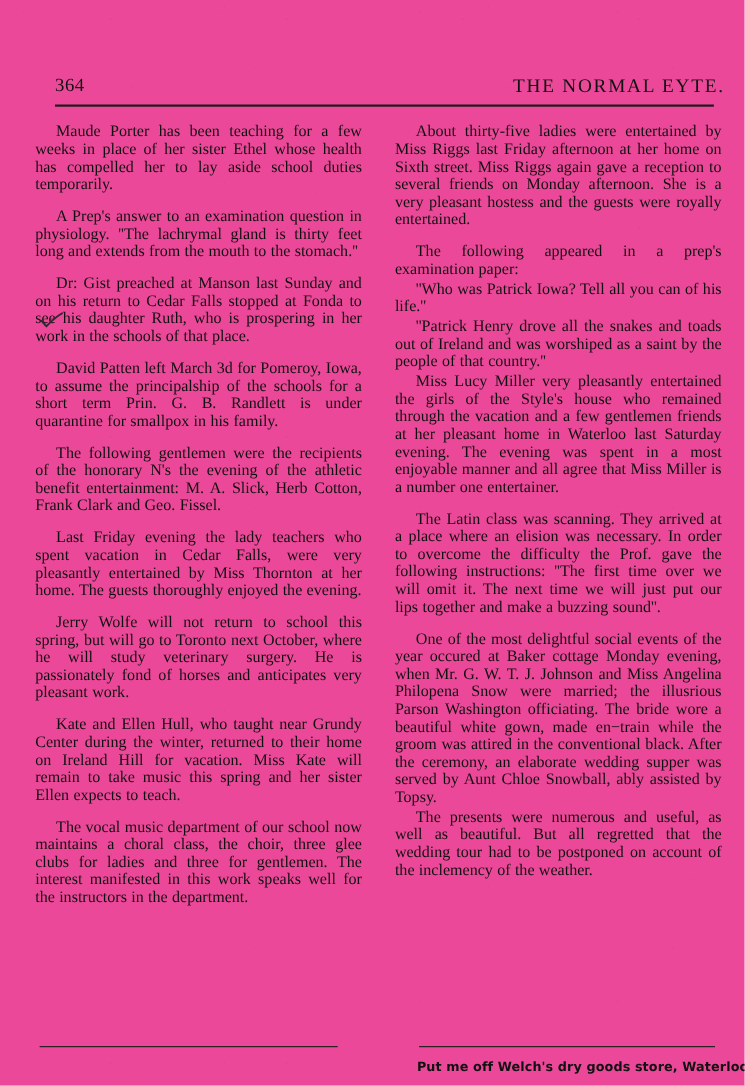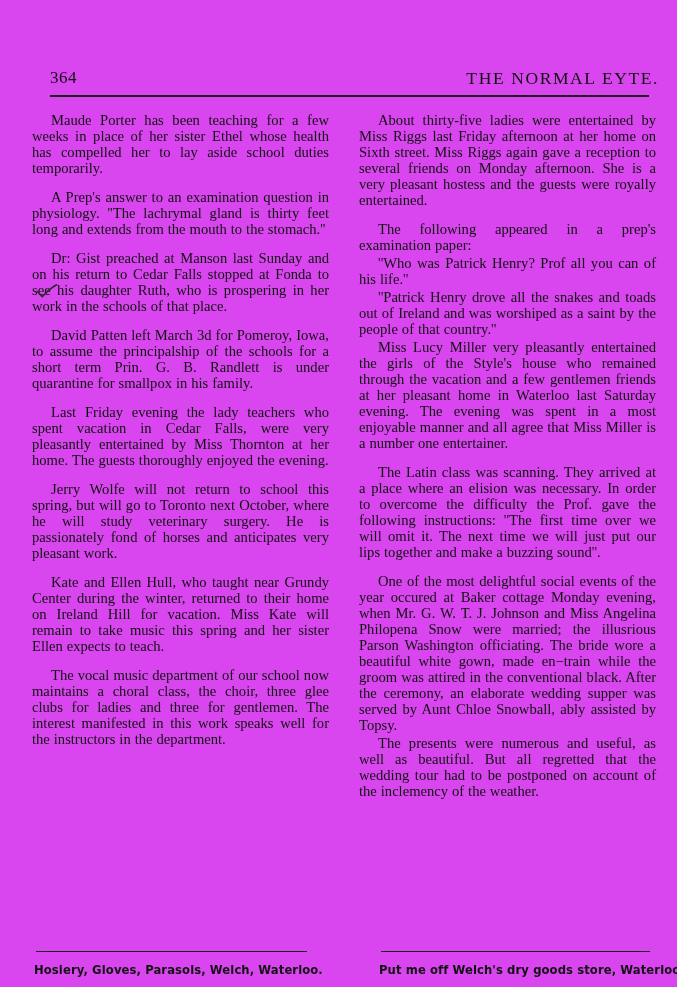--- a/index.html
+++ b/index.html
@@ -6,21 +6,21 @@
   html, body {
     margin: 0;
     padding: 0;
     background: #ffffff;
   }
   .page {
     position: relative;
     width: 677px;
     height: 987px;
     margin: 0 auto;
-    background: #d946ef;
+    background: #ec4899;
     overflow: hidden;
     font-family: "Liberation Serif", "DejaVu Serif", serif;
     color: #111111;
   }
   
   .scan-noise {
     position: absolute;
     inset: 0;
     pointer-events: none;
     opacity: 0.5;
@@ -162,48 +162,48 @@
       <div class="head-rule"></div>
     </div>
 
     <div class="columns">
 
       <div class="col left">
         <p class="para">Maude Porter has been teaching for a few weeks in place of her sister Ethel whose health has compelled her to lay aside school duties temporarily.</p>
         <p class="para">A Prep's answer to an examination question in physiology. ''The lachrymal gland is thirty feet long and extends from the mouth to the stomach.''</p>
         <p class="para">Dr: Gist preached at Manson last Sunday and on his return to Cedar Falls stopped at Fonda to see his daughter Ruth, who is prospering in her work in the schools of that place.</p>
         <p class="para">David Patten left March 3d for Pomeroy, Iowa, to assume the principalship of the schools for a short term   Prin. G. B. Randlett is under quarantine for smallpox in his family.</p>
+        <p class="para">The following gentlemen were the recipients of the honorary N's the evening of the athletic benefit entertainment: M. A. Slick, Herb Cotton, Frank Clark and Geo. Fissel.</p>
         <p class="para">Last Friday evening the lady teachers who spent vacation in Cedar Falls, were very pleasantly entertained by Miss Thornton at her home.   The guests thoroughly enjoyed the evening.</p>
         <p class="para">Jerry Wolfe will not return to school this spring, but will go to Toronto next October, where he will study veterinary surgery.   He is passionately fond of horses and anticipates very pleasant work.</p>
         <p class="para">Kate and Ellen Hull, who taught near Grundy Center during the winter, returned to their home on Ireland Hill for vacation.  Miss Kate will remain to take music this spring and her sister Ellen expects to teach.</p>
         <p class="para">The vocal music department of our school now maintains a choral class, the choir, three glee clubs for ladies and three for gentlemen. The interest manifested in this work speaks well for the instructors in the department.</p>
       </div>
 
       <div class="col right">
         <p class="para">About thirty-five ladies were entertained by Miss Riggs last Friday afternoon at her home on Sixth street.   Miss Riggs again gave a reception to several friends on Monday afternoon.   She is a very pleasant hostess and the guests were royally entertained.</p>
         <p class="para gap tight">The following appeared in a prep's examination paper:</p>
-        <p class="para quote">''Who was Patrick Henry?  Prof all you can of his life.''</p>
+        <p class="para quote">''Who was Patrick Iowa?  Tell all you can of his life.''</p>
         <p class="para quote">''Patrick Henry drove all the snakes and toads out of Ireland and was worshiped as a saint by the people of that country.''</p>
         <p class="para gap">Miss Lucy Miller very pleasantly entertained the girls of the Style's house who remained through the vacation and a few gentlemen friends at her pleasant home in Waterloo last Saturday evening.   The evening was spent in a most enjoyable manner and all agree that Miss Miller is a number one entertainer.</p>
         <p class="para gap">The Latin class was scanning.  They arrived at a place where an elision was necessary. In order to overcome the difficulty the Prof. gave the following instructions:   ''The first time over we will omit it.   The next time we will just put our lips together and make a buzzing sound''.</p>
         <p class="para gap tight">One of the most delightful social events of the year occured at Baker cottage Monday evening, when Mr. G. W. T. J. Johnson and Miss Angelina Philopena Snow were married; the illusrious Parson Washington officiating. The bride wore a beautiful white gown, made en−train while the groom was attired in the conventional black.  After the ceremony, an elaborate wedding supper was served by Aunt Chloe Snowball, ably assisted by Topsy.</p>
         <p class="para">The presents were numerous and useful, as well as beautiful.   But all regretted that the wedding tour had to be postponed on account of the inclemency of the weather.</p>
       </div>
 
     </div>
   </div>
 
   <svg class="margin-mark" viewBox="0 0 22 16">
     <path d="M1.5 8.5 C3.5 10.5, 4.8 12.4, 6.2 13.6 C9.5 10.2, 14.5 5.2, 20.5 1.8" fill="none" stroke="#2c2c2c" stroke-width="1.7" stroke-linecap="round"></path>
   </svg>
 
   <div class="footer">
     <div class="foot-col left">
       <div class="foot-rule"></div>
-      <div class="ad-text">Hosiery, Gloves, Parasols,  Welch,  Waterloo.</div>
     </div>
     <div class="foot-col right">
       <div class="foot-rule"></div>
       <div class="ad-text">Put me off Welch's dry goods store, Waterloo</div>
     </div>
   </div>
 
 </div>
 
 </body></html>

